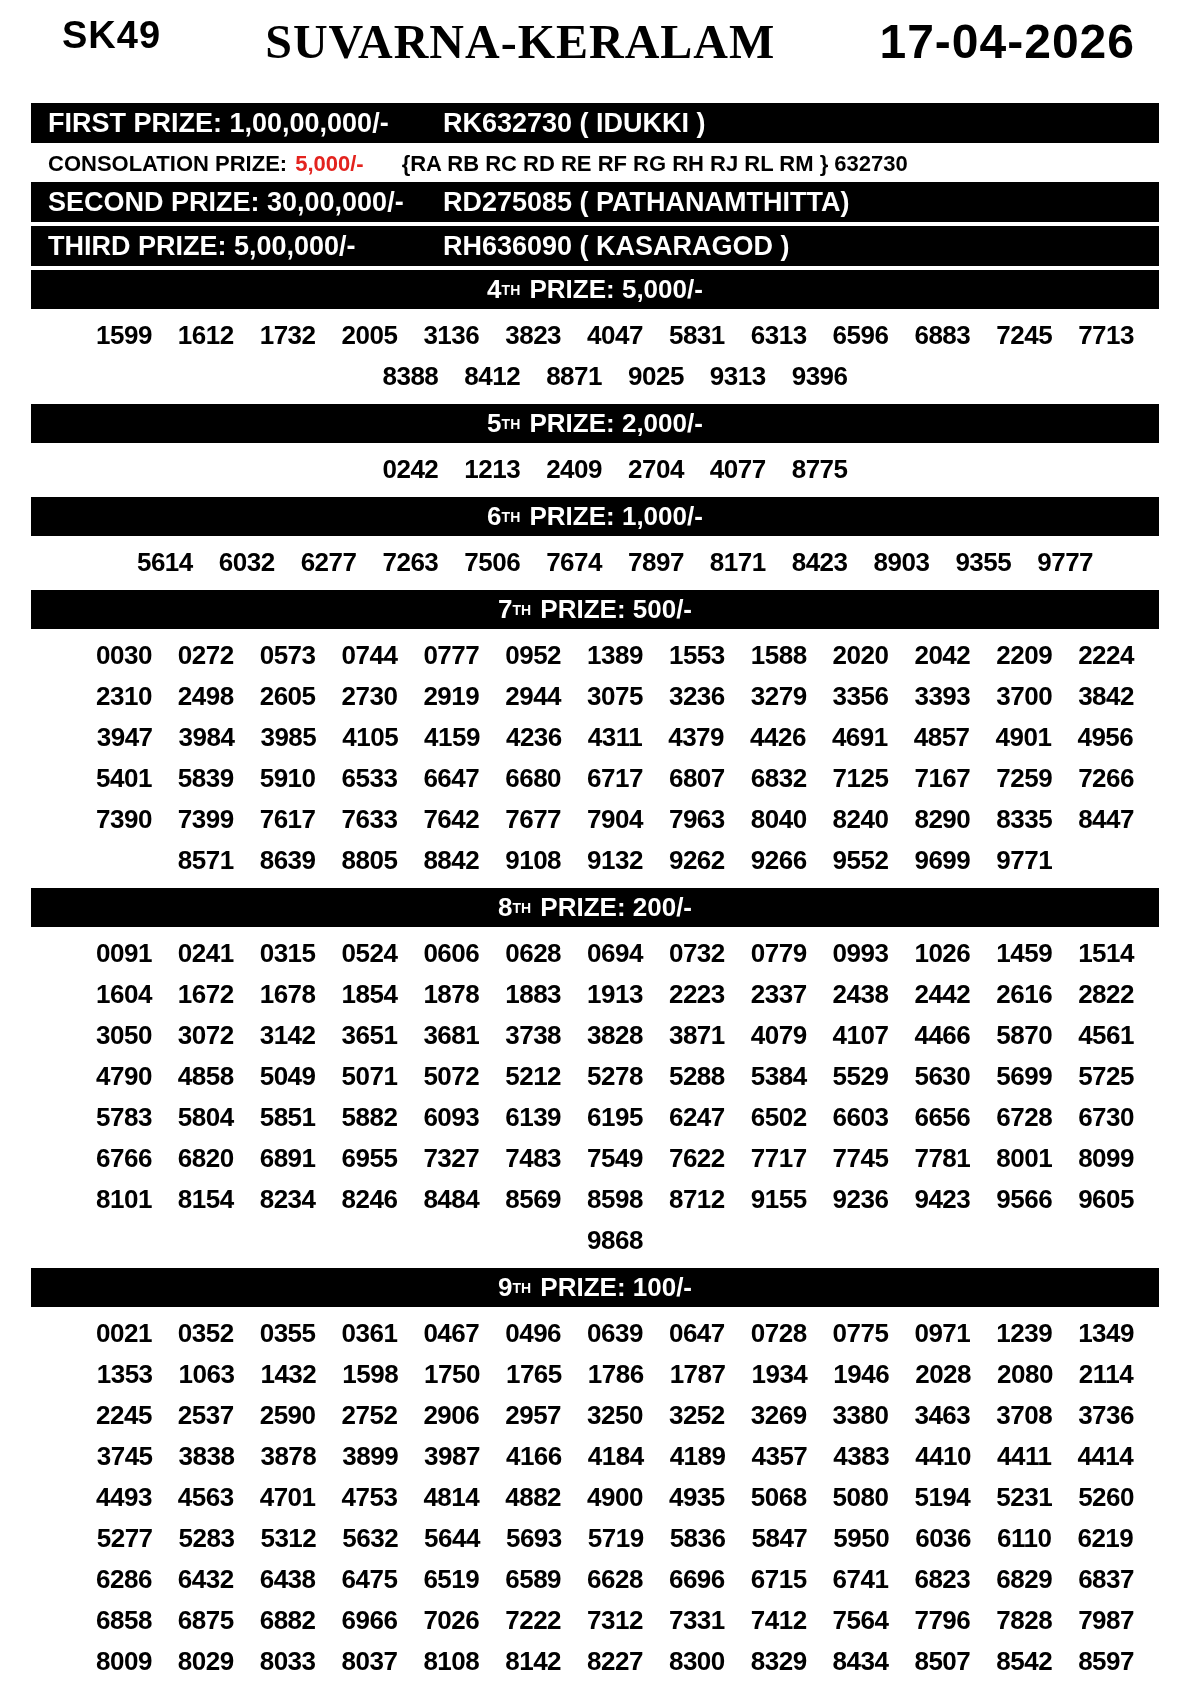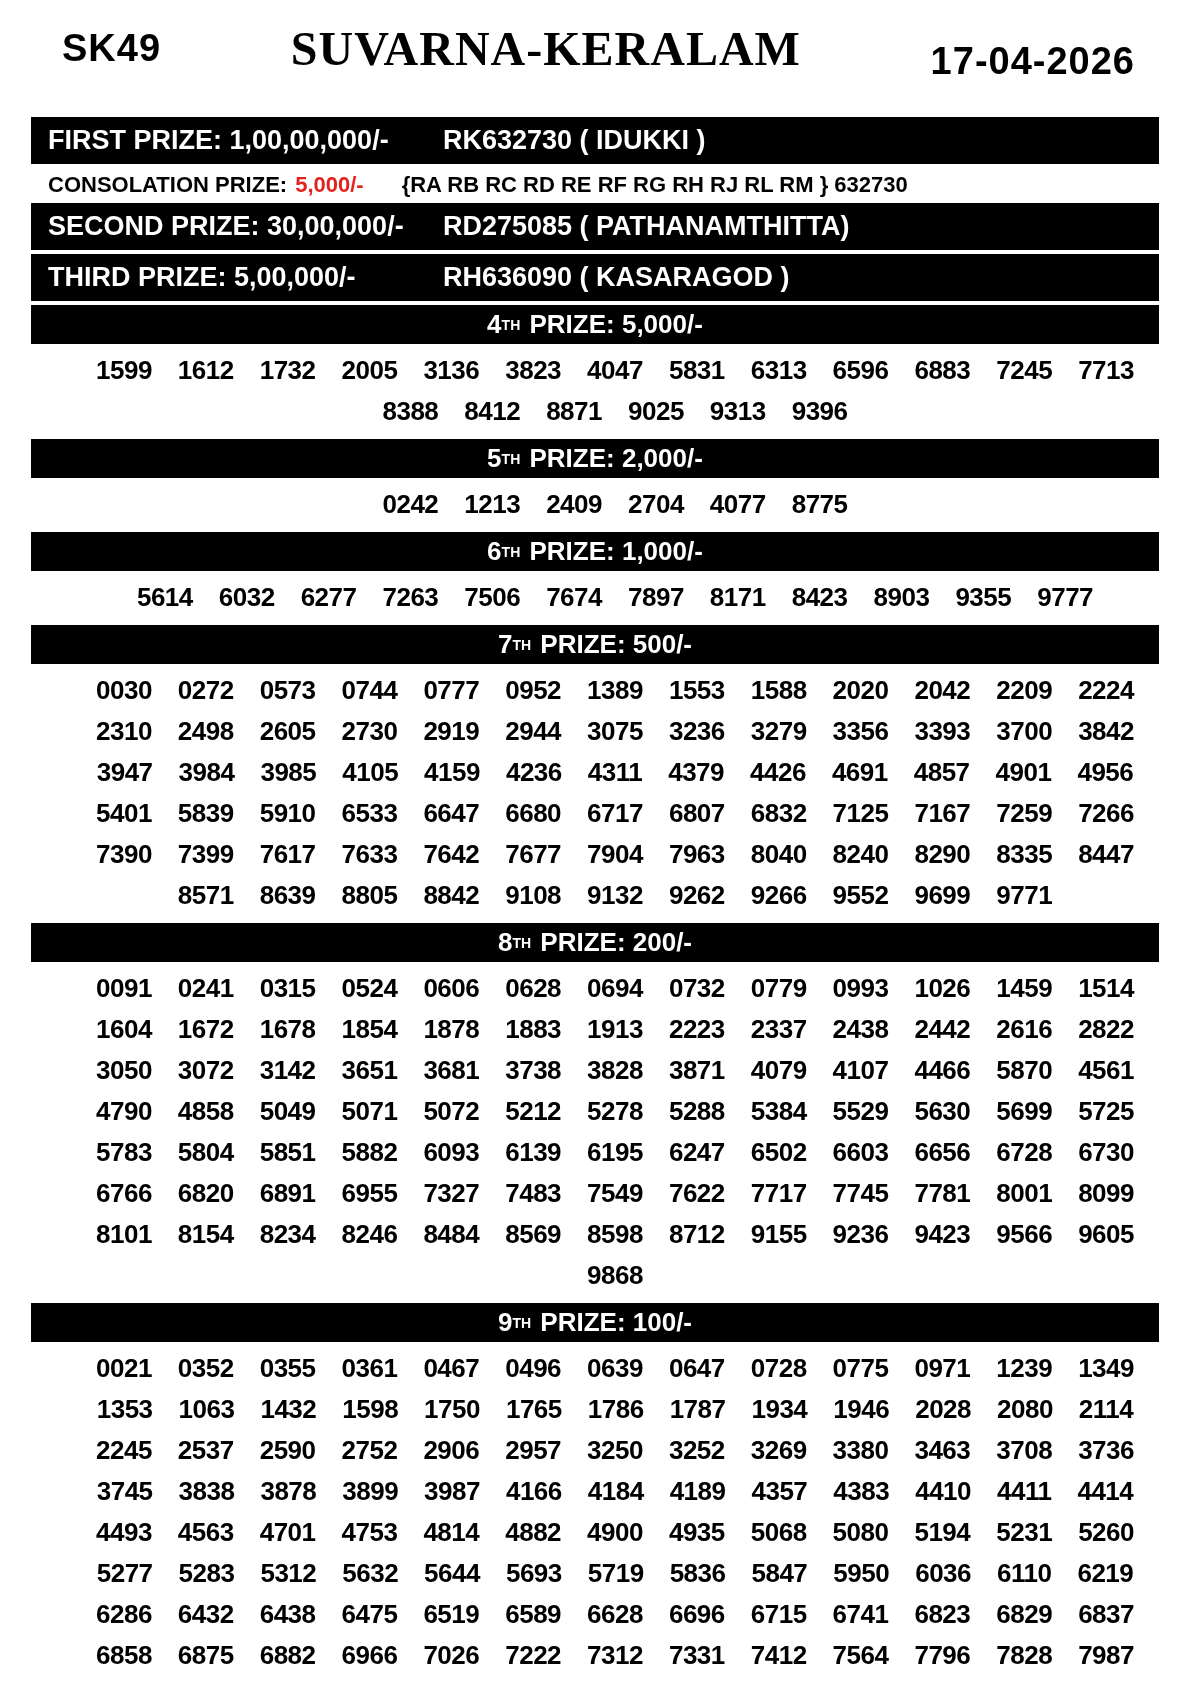--- a/index.html
+++ b/index.html
@@ -3,31 +3,31 @@
 <meta charset="utf-8">
 <style>
   html,body{margin:0;padding:0;background:#ffffff;}
   .page{
     width:1190px;height:1682px;margin:0 auto;background:#ffffff;
     font-family:"Liberation Sans", sans-serif;color:#000;
     box-sizing:border-box;position:relative;overflow:hidden;
   }
   
   .top{
-    display:flex;align-items:center;justify-content:space-between;
+    display:flex;align-items:flex-start;justify-content:space-between;
     padding:14px 55px 0 62px;font-weight:bold;
   }
   .top .code{font-size:38px;letter-spacing:1px;}
   .top .title{font-size:48px;letter-spacing:1px;font-family:Liberation Serif, serif;}
-  .top .date{font-size:38px;letter-spacing:1px;margin-top:26px;}
+  .top .date{font-size:48px;letter-spacing:1px;}
 
   
   .bar{
     background:#000;color:#fff;margin:0 31px 4px 31px;
-    height:47px;display:flex;align-items:center;
+    height:40px;display:flex;align-items:center;
     font-weight:bold;font-size:27px;
   }
   .bar.first{margin-top:34px;}
   .bar .bar-label{padding-left:17px;width:395px;flex:0 0 auto;white-space:nowrap;}
   .bar .bar-winner{white-space:nowrap;}
 
   
   .consolation{
     display:flex;align-items:center;height:33px;margin:0 31px 2px 31px;
     font-weight:bold;font-size:22px;white-space:nowrap;

